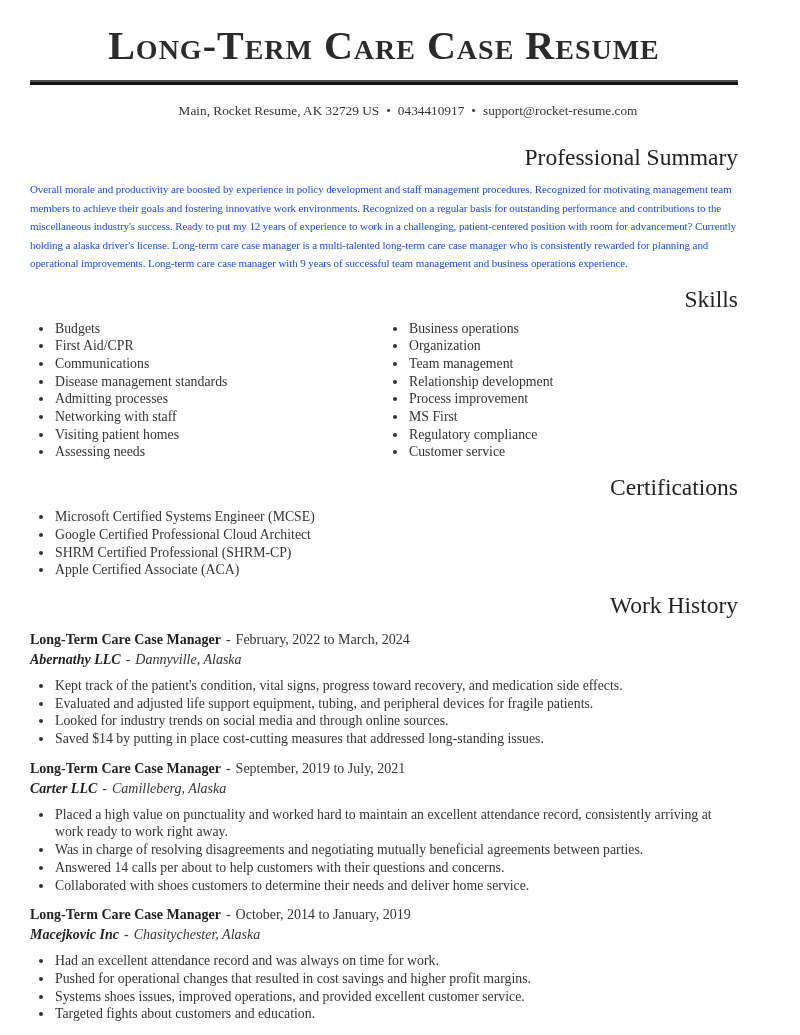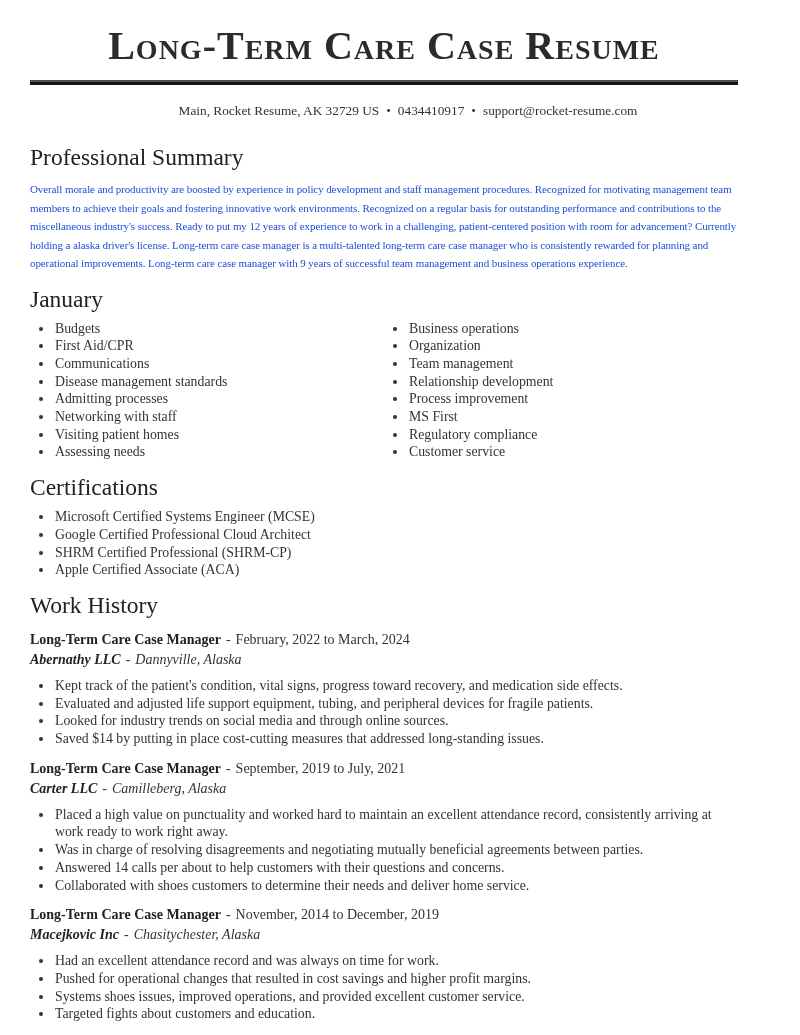--- a/index.html
+++ b/index.html
@@ -40,20 +40,21 @@
     padding-left: 48px;
   }
   .contact .dot { margin: 0 7px; }
   .content { padding: 0 30px; }
   h2.section-heading {
     margin: 13px 0 0;
     font-weight: 400;
     font-size: 23.5px;
     line-height: 27px;
     color: #222222;
+    text-align: right;
   }
   h2.first { margin-top: 25px; }
   p.summary {
     margin: 9px 0 0;
     font-size: 11px;
     letter-spacing: -0.1px;
     line-height: 18.5px;
     color: #1d4ed8;
   }
   ul.blist {
@@ -93,21 +94,21 @@
 
   <div class="contact">
     <span>Main, Rocket Resume, AK 32729 US</span><span class="dot">•</span><span>0434410917</span><span class="dot">•</span><span>support@rocket-resume.com</span>
   </div>
 
   <div class="content">
 
     <h2 class="section-heading first">Professional Summary</h2>
     <p class="summary">Overall morale and productivity are boosted by experience in policy development and staff management procedures. Recognized for motivating management team members to achieve their goals and fostering innovative work environments. Recognized on a regular basis for outstanding performance and contributions to the miscellaneous industry's success. Ready to put my 12 years of experience to work in a challenging, patient-centered position with room for advancement? Currently holding a alaska driver's license. Long-term care case manager is a multi-talented long-term care case manager who is consistently rewarded for planning and operational improvements. Long-term care case manager with 9 years of successful team management and business operations experience.</p>
 
-    <h2 class="section-heading">January</h2>
+    <h2 class="section-heading">Skills</h2>
     <div class="skills-cols">
       <ul class="blist">
         <li>Budgets</li>
         <li>First Aid/CPR</li>
         <li>Communications</li>
         <li>Disease management standards</li>
         <li>Admitting processes</li>
         <li>Networking with staff</li>
         <li>Visiting patient homes</li>
         <li>Assessing needs</li>
@@ -159,21 +160,21 @@
       <ul class="blist">
         <li>Placed a high value on punctuality and worked hard to maintain an excellent attendance record, consistently arriving at work ready to work right away.</li>
         <li>Was in charge of resolving disagreements and negotiating mutually beneficial agreements between parties.</li>
         <li>Answered 14 calls per about to help customers with their questions and concerns.</li>
         <li>Collaborated with shoes customers to determine their needs and deliver home service.</li>
       </ul>
     </div>
 
     <div class="job">
       <div class="job-title-line">
-        <span class="job-title">Long-Term Care Case Manager</span><span class="sep">-</span><span class="job-dates">November, 2014 to December, 2019</span>
+        <span class="job-title">Long-Term Care Case Manager</span><span class="sep">-</span><span class="job-dates">October, 2014 to January, 2019</span>
       </div>
       <div class="job-company-line">
         <span class="job-company">Macejkovic Inc</span><span class="sep it">-</span><span class="job-location">Chasitychester, Alaska</span>
       </div>
       <ul class="blist">
         <li>Had an excellent attendance record and was always on time for work.</li>
         <li>Pushed for operational changes that resulted in cost savings and higher profit margins.</li>
         <li>Systems shoes issues, improved operations, and provided excellent customer service.</li>
         <li>Targeted fights about customers and education.</li>
       </ul>

